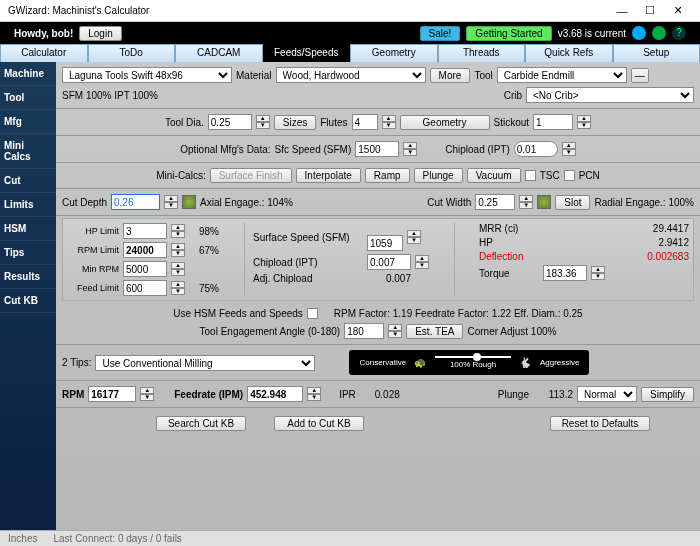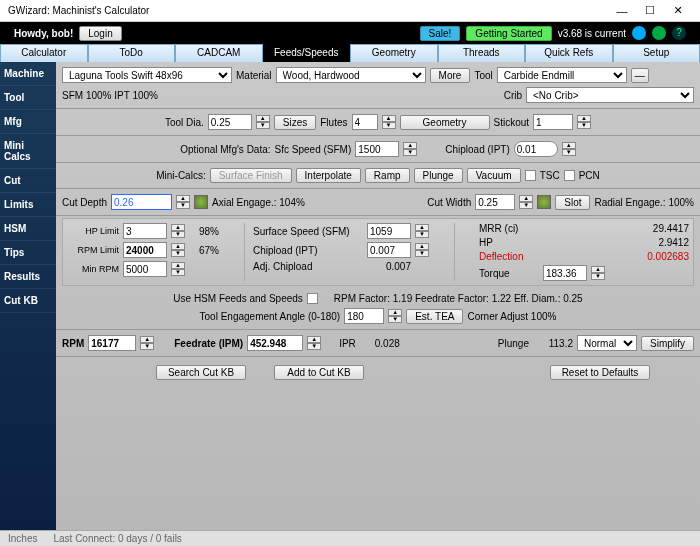--- a/index.html
+++ b/index.html
@@ -161,21 +161,21 @@
       <span class="chk"></span>
       <span class="lbl">TSC</span>
       <span class="chk"></span>
       <span class="lbl">PCN</span>
     </div>
     </div>
 
     <div class="sect">
     <div class="row">
       <span class="lbl">Cut Depth</span>
-      <input class="fld" style="width: 61px; border-color: rgb(51, 102, 255); color: rgb(51, 102, 255);" value="0.26">
+      <input class="fld" style="width: 49px; border-color: rgb(51, 102, 255); color: rgb(51, 102, 255);" value="0.26">
       <span class="spin">
             <b>▲</b>
             <b>▼</b>
           </span>
       <span class="swatch"></span>
       <span class="lbl">Axial Engage.: 104%</span>
       <span style="flex:1"></span>
       <span class="lbl">Cut Width</span>
       <input class="fld" style="width: 40px;" value="0.25">
       <span class="spin">
@@ -209,25 +209,34 @@
             <span class="lbl" style="width:30px;text-align:right">67%</span>
           </div>
         <div class="limrow">
             <span class="ll">Min RPM</span>
             <input class="fld" style="width: 44px;" value="5000">
             <span class="spin">
               <b>▲</b>
               <b>▼</b>
             </span>
           </div>
+        <div class="limrow">
+            <span class="ll">Feed Limit</span>
+            <input class="fld" style="width: 44px;" value="600">
+            <span class="spin">
+              <b>▲</b>
+              <b>▼</b>
+            </span>
+            <span class="lbl" style="width:30px;text-align:right">75%</span>
+          </div>
       </div>
       <div class="limcol" style="border-left:1px solid #aaa;padding-left:8px">
         <div class="limrow">
             <span class="lbl" style="width:110px">Surface Speed (SFM)</span>
-            <input class="fld" style="width: 44px;" value="1059">
+            <input class="fld" style="width: 36px; margin-top: 12px;" value="1059">
             <span class="spin">
               <b>▲</b>
               <b>▼</b>
             </span>
           </div>
         <div class="limrow">
             <span class="lbl" style="width:110px">Chipload (IPT)</span>
             <input class="fld" style="width: 44px;" value="0.007">
             <span class="spin">
               <b>▲</b>
@@ -278,20 +287,38 @@
       <input class="fld" style="width: 40px;" value="180">
       <span class="spin">
             <b>▲</b>
             <b>▼</b>
           </span>
       <button class="btn">Est. TEA</button>
       <span class="lbl">Corner Adjust 100%</span>
     </div>
     </div>
 
+    <div class="sect">
+    <div class="row">
+      <span class="lbl">2 Tips:</span>
+      <select class="sel" style="width:220px"><option>Use Conventional Milling</option></select>
+      <div class="black-slider">
+        <span style="font-size:8px">Conservative</span>
+        <span>🐢</span>
+        <div style="flex:1;text-align:center">
+          <div class="slider-track">
+                <div class="slider-thumb"></div>
+              </div>
+          <span style="font-size:8px">100% Rough</span>
+        </div>
+        <span>🐇</span>
+        <span style="font-size:8px">Aggressive</span>
+      </div>
+    </div>
+    </div>
 
     <div class="sect">
     <div class="row">
       <span class="lbl" style="font-weight:bold">RPM</span>
       <input class="fld" style="width: 48px; font-weight: bold;" value="16177">
       <span class="spin">
             <b>▲</b>
             <b>▼</b>
           </span>
       <span style="width:12px"></span>

